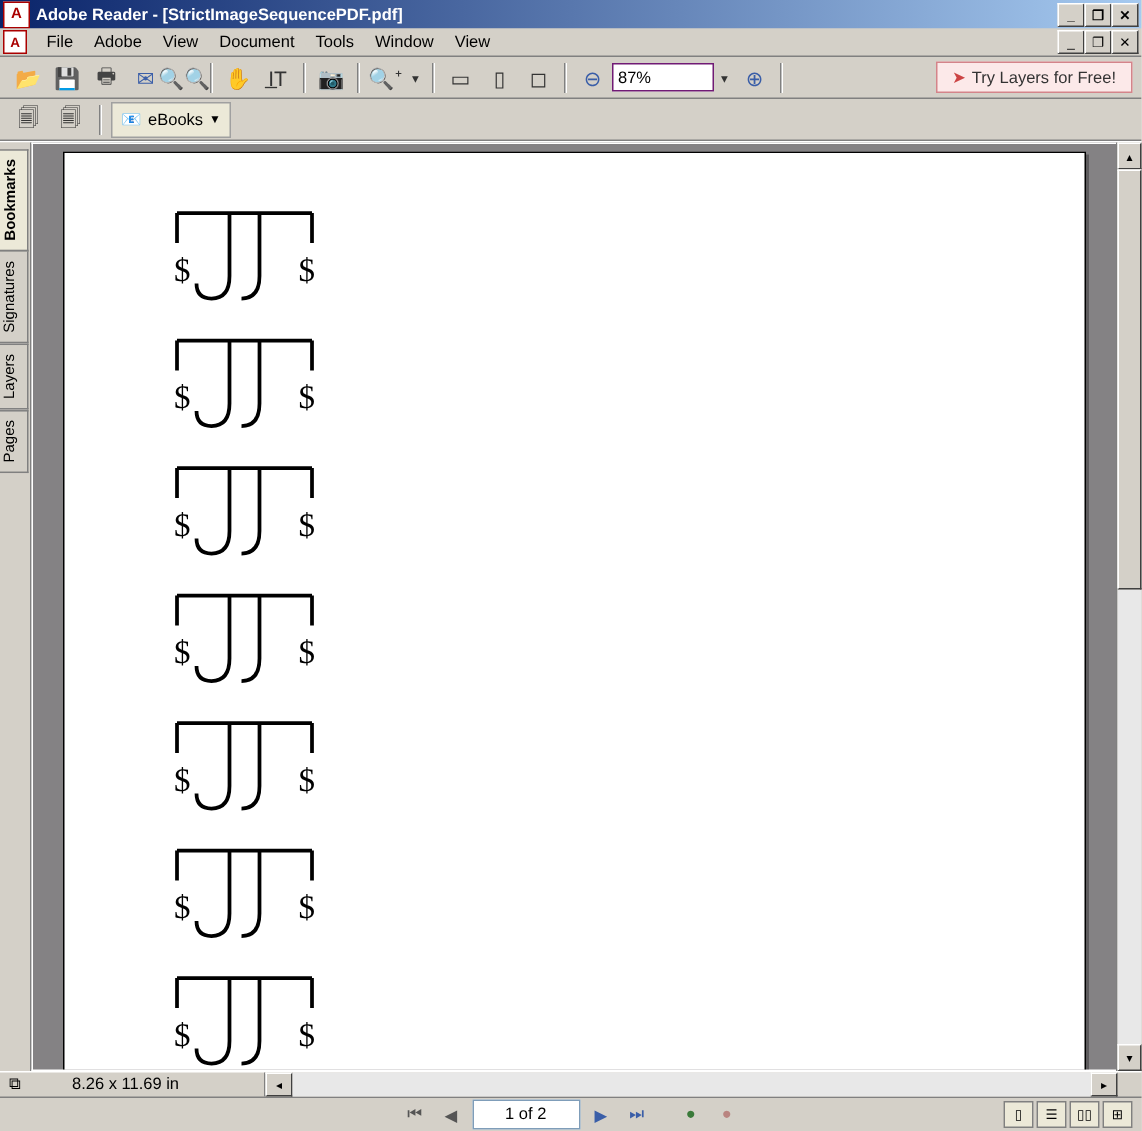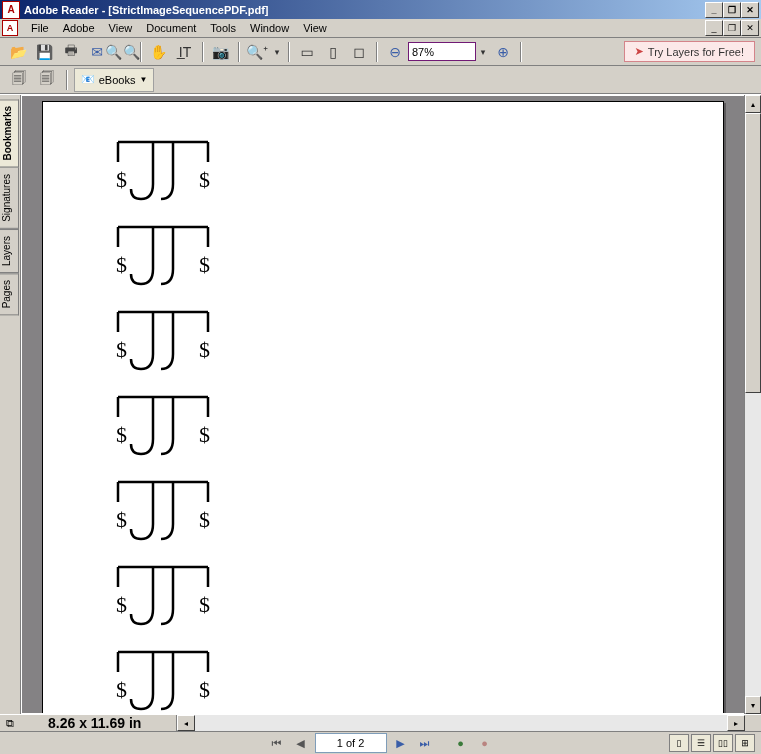--- a/index.html
+++ b/index.html
@@ -147,21 +147,21 @@
     height: 40px;
     background: #d4d0c8;
   }
   .hscroll-row {
     height: 16px;
     display:flex;
     align-items:center;
     border-top:1px solid #fff;
     border-bottom:1px solid #808080;
   }
-  .size-label { padding: 0 8px; font-size:14px; width:120px; border-right:1px solid #808080; margin-left:20px; height:100%; display:flex; align-items:center;font-weight:bold; }
+  .size-label { padding: 0 8px; font-size:11px; width:120px; border-right:1px solid #808080; margin-left:20px; height:100%; display:flex; align-items:center; }
   .hscroll-track { flex:1; background:#e8e8e8; margin:0 0; position:relative; height:100%;}
   .hscroll-btn { width:16px; height:14px; background:#d4d0c8; border:1px solid #fff; border-right-color:#404040; border-bottom-color:#404040; display:flex; align-items:center; justify-content:center; font-size:8px;}
   .nav-row {
     height: 22px;
     display: flex;
     align-items: center;
     justify-content: center;
     gap: 4px;
     position:relative;
   }

